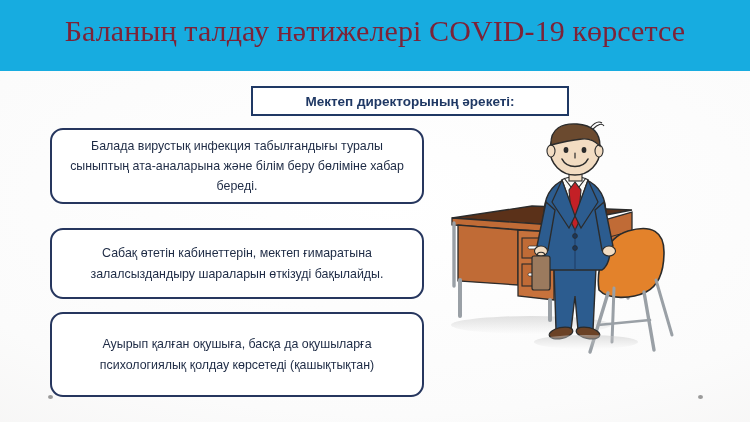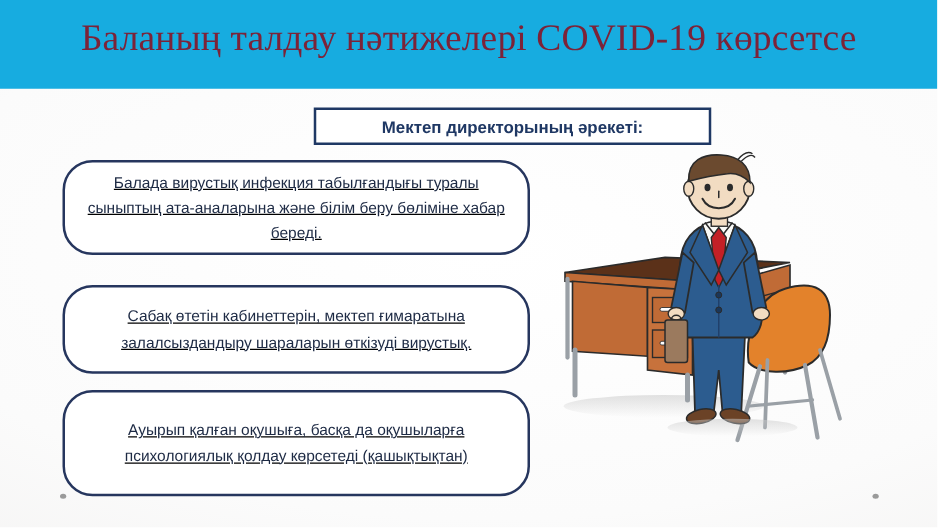--- a/index.html
+++ b/index.html
@@ -35,24 +35,23 @@
     border:2px solid #1F3864;background:#ffffff;
     display:flex;align-items:center;justify-content:center;
     box-sizing:border-box;
   }
   .subtitle-text{
     font-size:13.5px;font-weight:bold;color:#1F3864;white-space:nowrap;
   }
   
   .stmt{
     position:absolute;left:50px;width:374px;
-    border:2px solid #26365E;border-radius:24px;background:#ffffff;
+    border:2px solid #26365E;border-radius:13px;background:#ffffff;
     display:flex;align-items:center;justify-content:flex-start;
     box-sizing:border-box;
-    text-decoration:underline;
   }
   .stmt p{
     margin:0;padding:0 14px;
     text-align:center;
     font-size:12.4px;line-height:1.62;
     color:#1D2A44;
   }
   #stmt1{top:128px;height:76px;}
   #stmt2{top:228px;height:71px;}
   #stmt3{top:312px;height:85px;}
@@ -78,21 +77,21 @@
   <div class="header-title">Баланың талдау нәтижелері COVID-19 көрсетсе</div>
 
   <div class="subtitle-box">
     <span class="subtitle-text">Мектеп директорының әрекеті:</span>
   </div>
 
   <div class="stmt" id="stmt1">
     <p>Балада вирустық инфекция табылғандығы туралы сыныптың ата-аналарына және білім беру бөліміне хабар береді.</p>
   </div>
   <div class="stmt" id="stmt2">
-    <p>Сабақ өтетін кабинеттерін, мектеп ғимаратына залалсыздандыру шараларын өткізуді вирустық.</p>
+    <p>Сабақ өтетін кабинеттерін, мектеп ғимаратына залалсыздандыру шараларын өткізуді бақылайды.</p>
   </div>
   <div class="stmt" id="stmt3">
     <p>Ауырып қалған оқушыға, басқа да оқушыларға психологиялық қолдау көрсетеді (қашықтықтан)</p>
   </div>
 
   <div class="illus">
     <svg width="300" height="260" viewBox="0 0 300 260" xmlns="http://www.w3.org/2000/svg">
       <defs>
         <linearGradient id="shadowGrad" x1="0" y1="0" x2="0" y2="1">
           <stop offset="0%" stop-color="#c9c9c9" stop-opacity="0.55"></stop>

